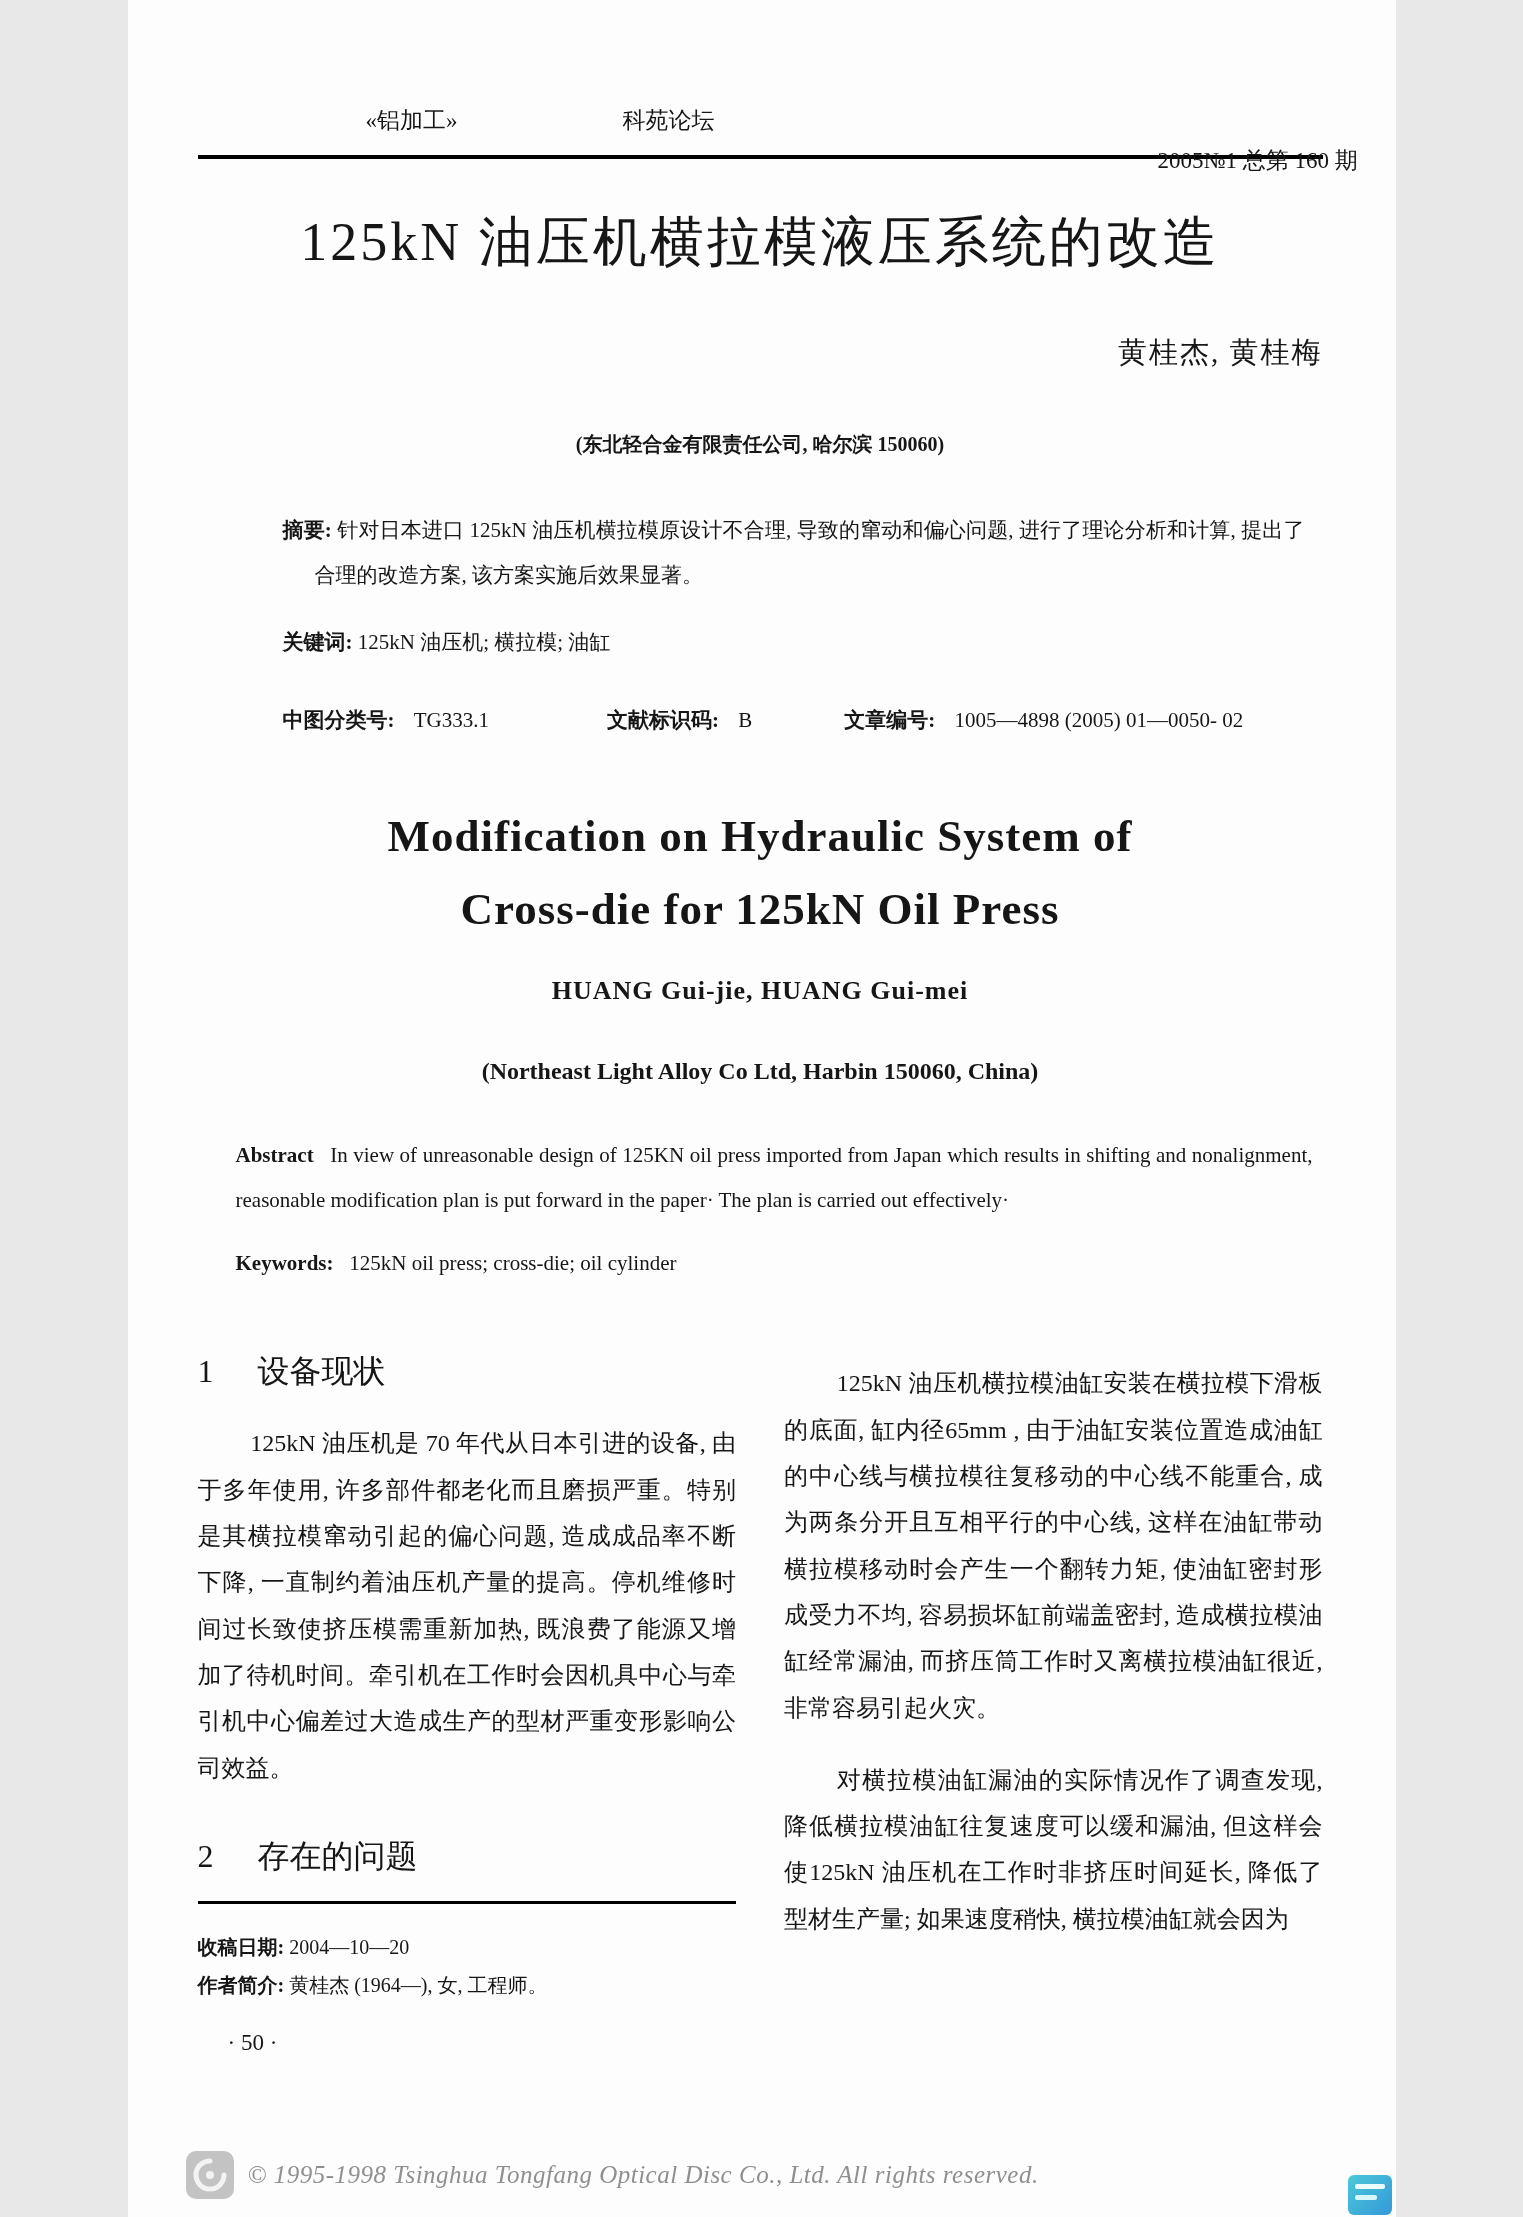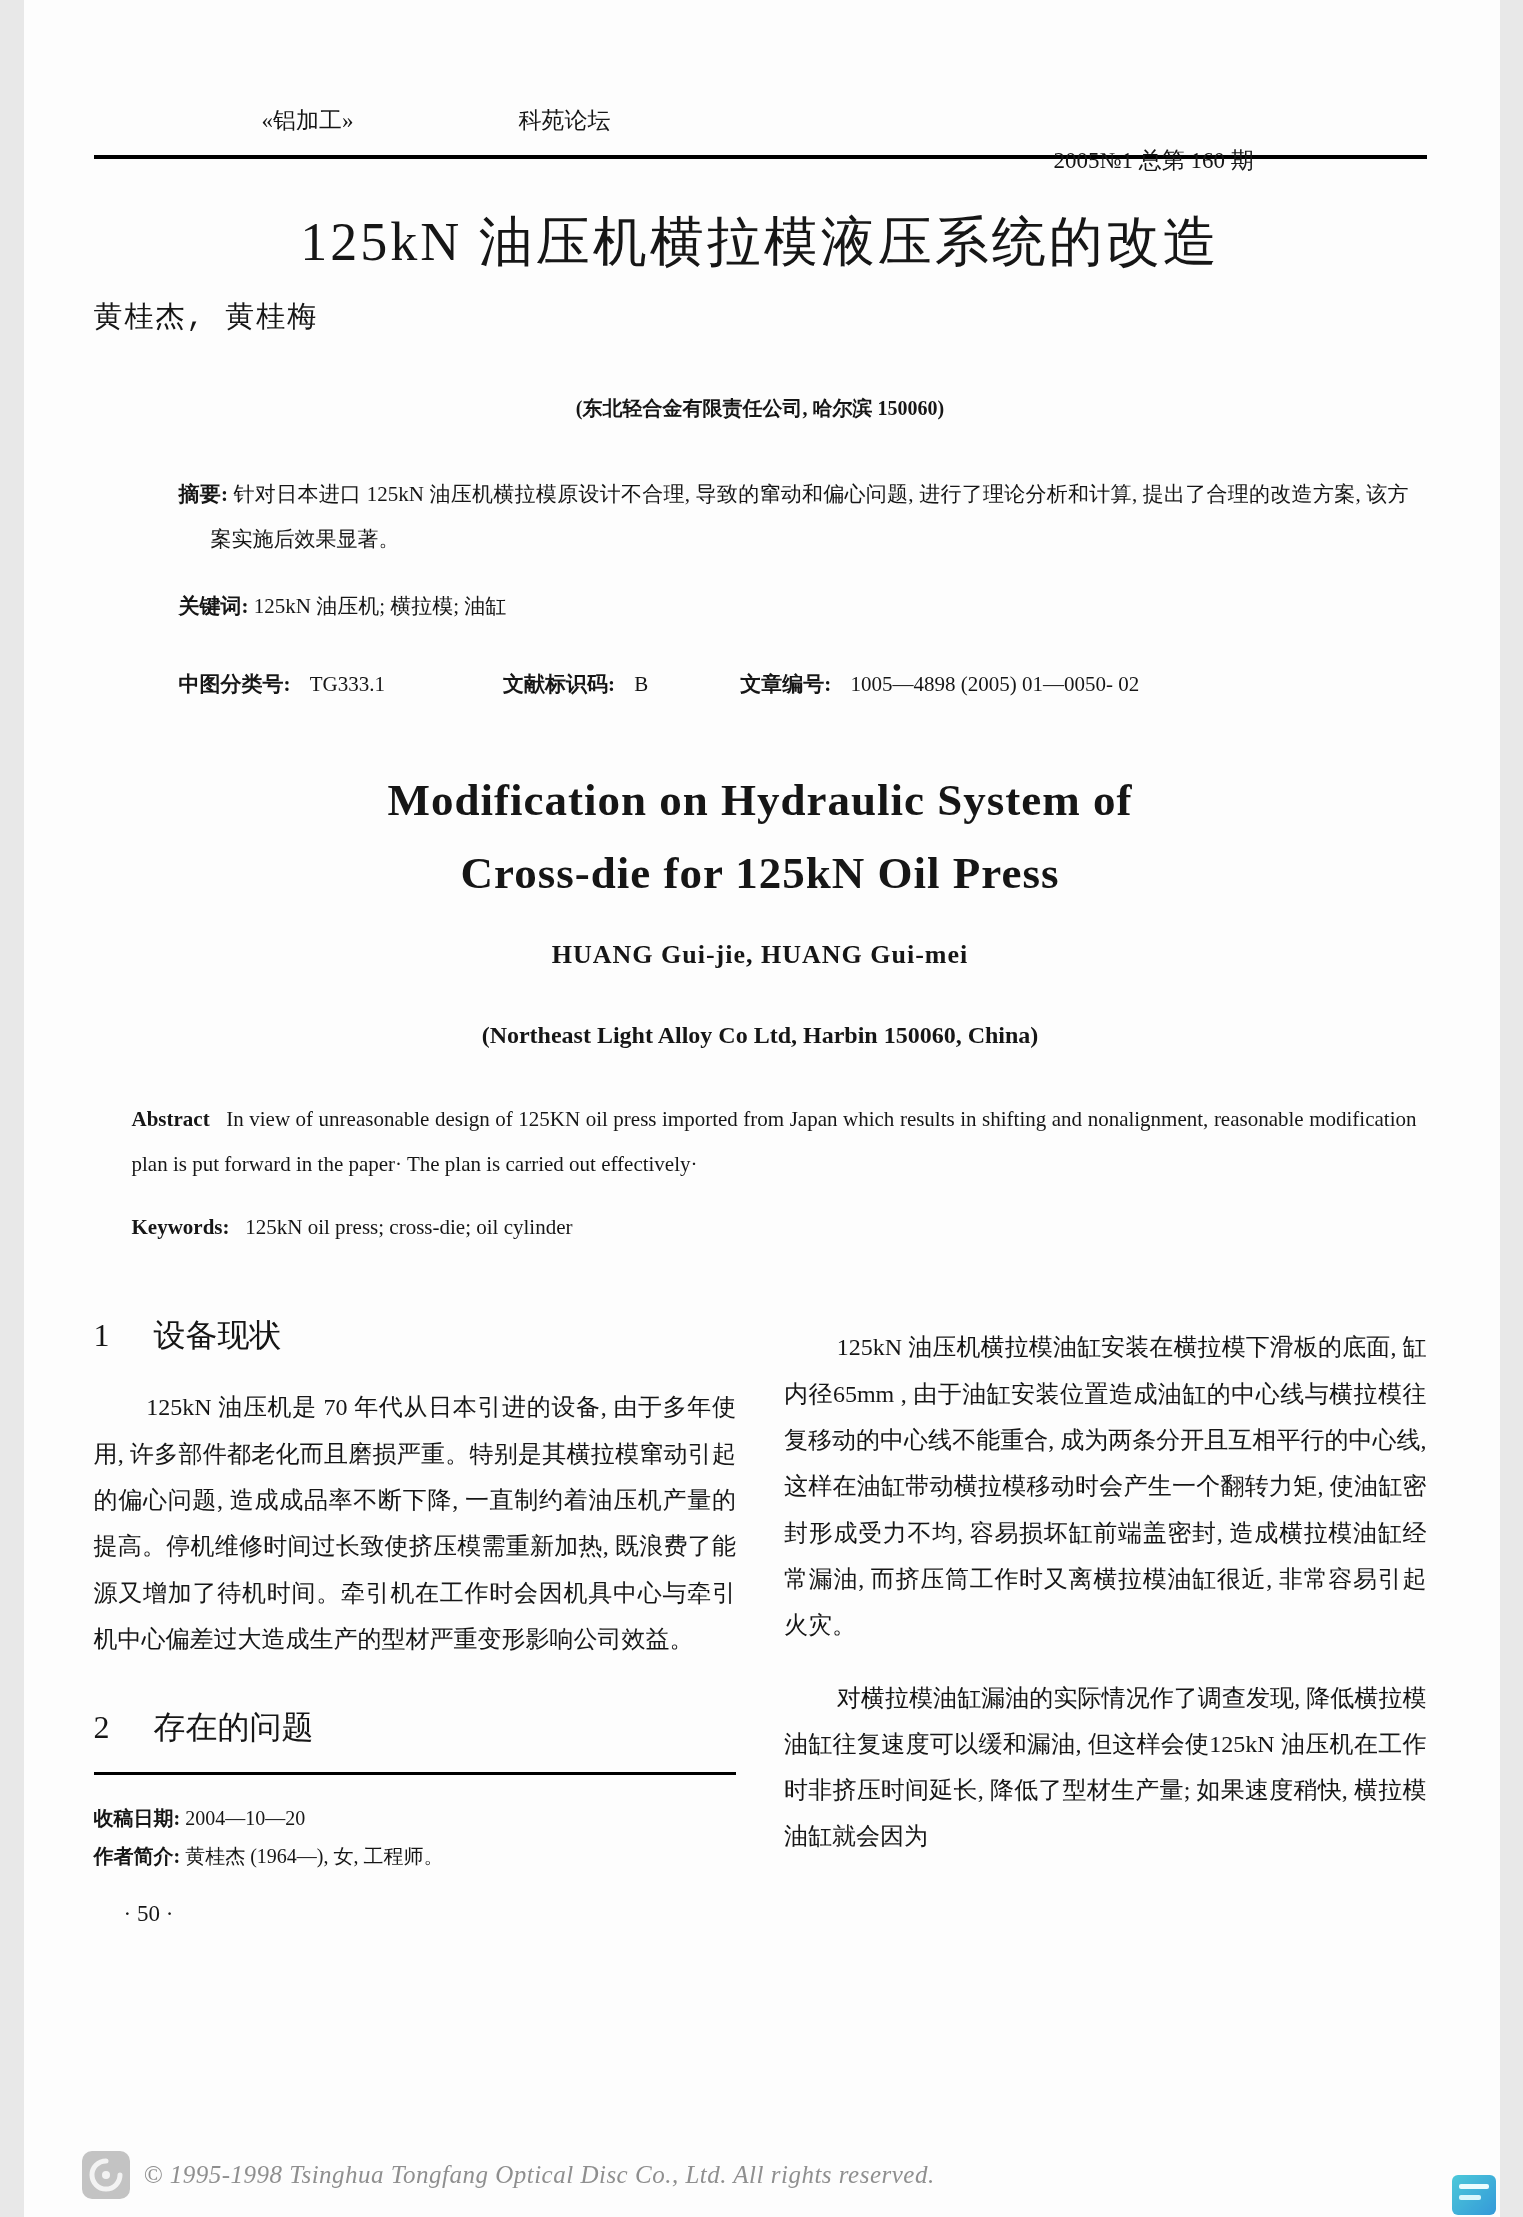--- a/index.html
+++ b/index.html
@@ -1,36 +1,36 @@
 <!DOCTYPE html>
 <html><head>
 <meta charset="utf-8">
 <style>
   html,body{margin:0;padding:0;background:#e8e8e8;}
   .page{
     position:relative;
-    width:1476px;height:2217px;
+    width:1268px;height:2217px;
     margin:0 auto;
     background:#fdfdfd;
     color:#161616;
     font-family:"Liberation Serif","DejaVu Serif",serif;
     box-sizing:border-box;
     padding:105px 73px 0 70px;
     overflow:hidden;
   }
   
   .hdr{position:relative;height:34px;font-size:23px;}
   .hdr span{position:absolute;top:0;white-space:nowrap;}
   .hdr .hj{left:168px;}
   .hdr .hc{left:425px;}
   .hdr .hi{left:960px;margin-top:40px;}
   .rule{height:4px;background:#000;margin-top:16px;}
   
   .title-cn{margin-top:47px;text-align:center;font-size:54px;font-weight:400;letter-spacing:3px;}
-  .authors-cn{margin-top:18px;text-align:left;font-size:29px;letter-spacing:2px;font-family:Liberation Mono, monospace;}
+  .authors-cn{margin-top:54px;text-align:right;font-size:29px;letter-spacing:2px;}
   .affil-cn{margin-top:58px;text-align:center;font-size:20px;font-weight:bold;}
   
   .abs-cn{margin:50px 18px 0 85px;font-size:21px;line-height:2.15;
           padding-left:32px;text-indent:-32px;text-align:justify;}
   .kw-cn{margin:30px 0 0 85px;font-size:21px;}
   .lbl{font-weight:bold;}
   .cls-line{margin:50px 0 0 85px;font-size:21px;display:flex;}
   .cls-line .seg2{margin-left:118px;}
   .cls-line .seg3{margin-left:92px;}
   .cls-line b{font-weight:bold;}

